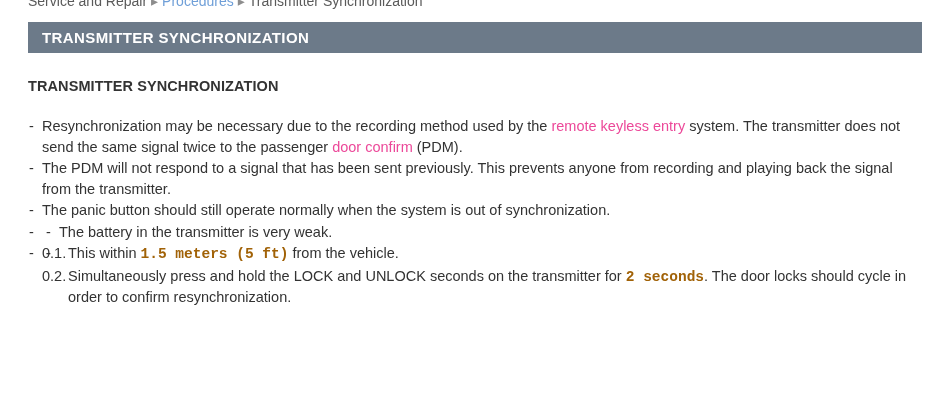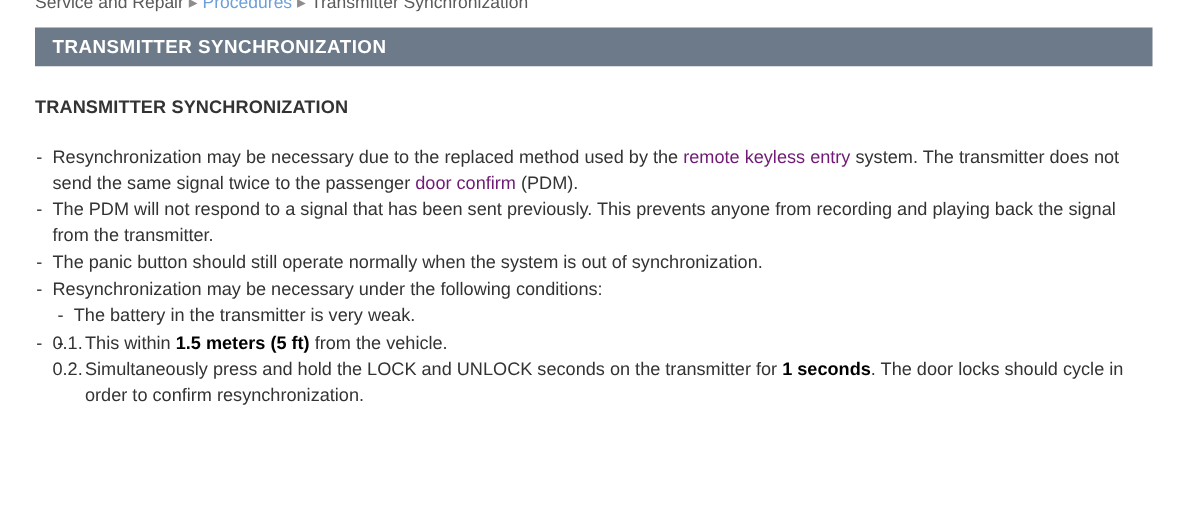--- a/index.html
+++ b/index.html
@@ -121,51 +121,52 @@
     padding-left: 40px;
     line-height: 20.5px;
     margin-bottom: 1px;
   }
   .num-item > .num {
     position: absolute;
     left: 14px;
     top: 0;
   }
   a.inline-link {
-    color: #701a75;
+    color: #ec4899;
     text-decoration: none;
   }
   b, .bold {
     font-weight: bold;
-    color: #000000;
+    color: #a16207;
+    font-family: Liberation Mono, monospace;
   }
 </style>
 </head>
 <body>
 
 <div class="page">
 
   <div class="breadcrumb" id="breadcrumb"><span class="crumb-current">Service and Repair</span><span class="sep">▸</span><span class="crumb-link">Procedures</span><span class="sep">▸</span><span class="crumb-current">Transmitter Synchronization</span></div>
 
   <div class="title-bar">TRANSMITTER SYNCHRONIZATION</div>
 
   <div class="content">
     <h2 class="section-heading">TRANSMITTER SYNCHRONIZATION</h2>
     <ul class="bullet-list" id="bullet-list">
-        <li class="bullet-item"><span class="dash">-</span><span><span>Resynchronization may be necessary due to the replaced method used by the </span><a class="inline-link" href="#">remote keyless entry</a><span> system. The transmitter does not send the same signal twice to the passenger </span><a class="inline-link" href="#">door confirm</a><span> (PDM).</span></span></li>
+        <li class="bullet-item"><span class="dash">-</span><span><span>Resynchronization may be necessary due to the recording method used by the </span><a class="inline-link" href="#">remote keyless entry</a><span> system. The transmitter does not send the same signal twice to the passenger </span><a class="inline-link" href="#">door confirm</a><span> (PDM).</span></span></li>
         <li class="bullet-item"><span class="dash">-</span><span><span>The PDM will not respond to a signal that has been sent previously. This prevents anyone from recording and playing back the signal from the transmitter.</span></span></li>
         <li class="bullet-item"><span class="dash">-</span><span><span>The panic button should still operate normally when the system is out of synchronization.</span></span></li>
-        <li class="bullet-item"><span class="dash">-</span><span><span>Resynchronization may be necessary under the following conditions:</span></span></li>
+        <li class="bullet-item"><span class="dash">-</span></li>
         <ul class="sub-list">
           <li class="sub-item"><span class="dash">-</span><span><span>The battery in the transmitter is very weak.</span></span></li>
           <li class="sub-item"><span class="dash">-</span></li>
           <li class="sub-item"><span class="dash">-</span></li>
         </ul>
         <li class="bullet-item"><span class="dash">-</span></li>
         <ul class="sub-list">
           <li class="num-item"><span class="num">0.1.</span><span><span>This within </span><b>1.5 meters (5 ft)</b><span> from the vehicle.</span></span></li>
-          <li class="num-item"><span class="num">0.2.</span><span><span>Simultaneously press and hold the LOCK and UNLOCK seconds on the transmitter for </span><b>1 seconds</b><span>. The door locks should cycle in order to confirm resynchronization.</span></span></li>
+          <li class="num-item"><span class="num">0.2.</span><span><span>Simultaneously press and hold the LOCK and UNLOCK seconds on the transmitter for </span><b>2 seconds</b><span>. The door locks should cycle in order to confirm resynchronization.</span></span></li>
         </ul>
       </ul>
   </div>
 
   <div class="right-gutter"></div>
 </div>
 
 </body></html>

